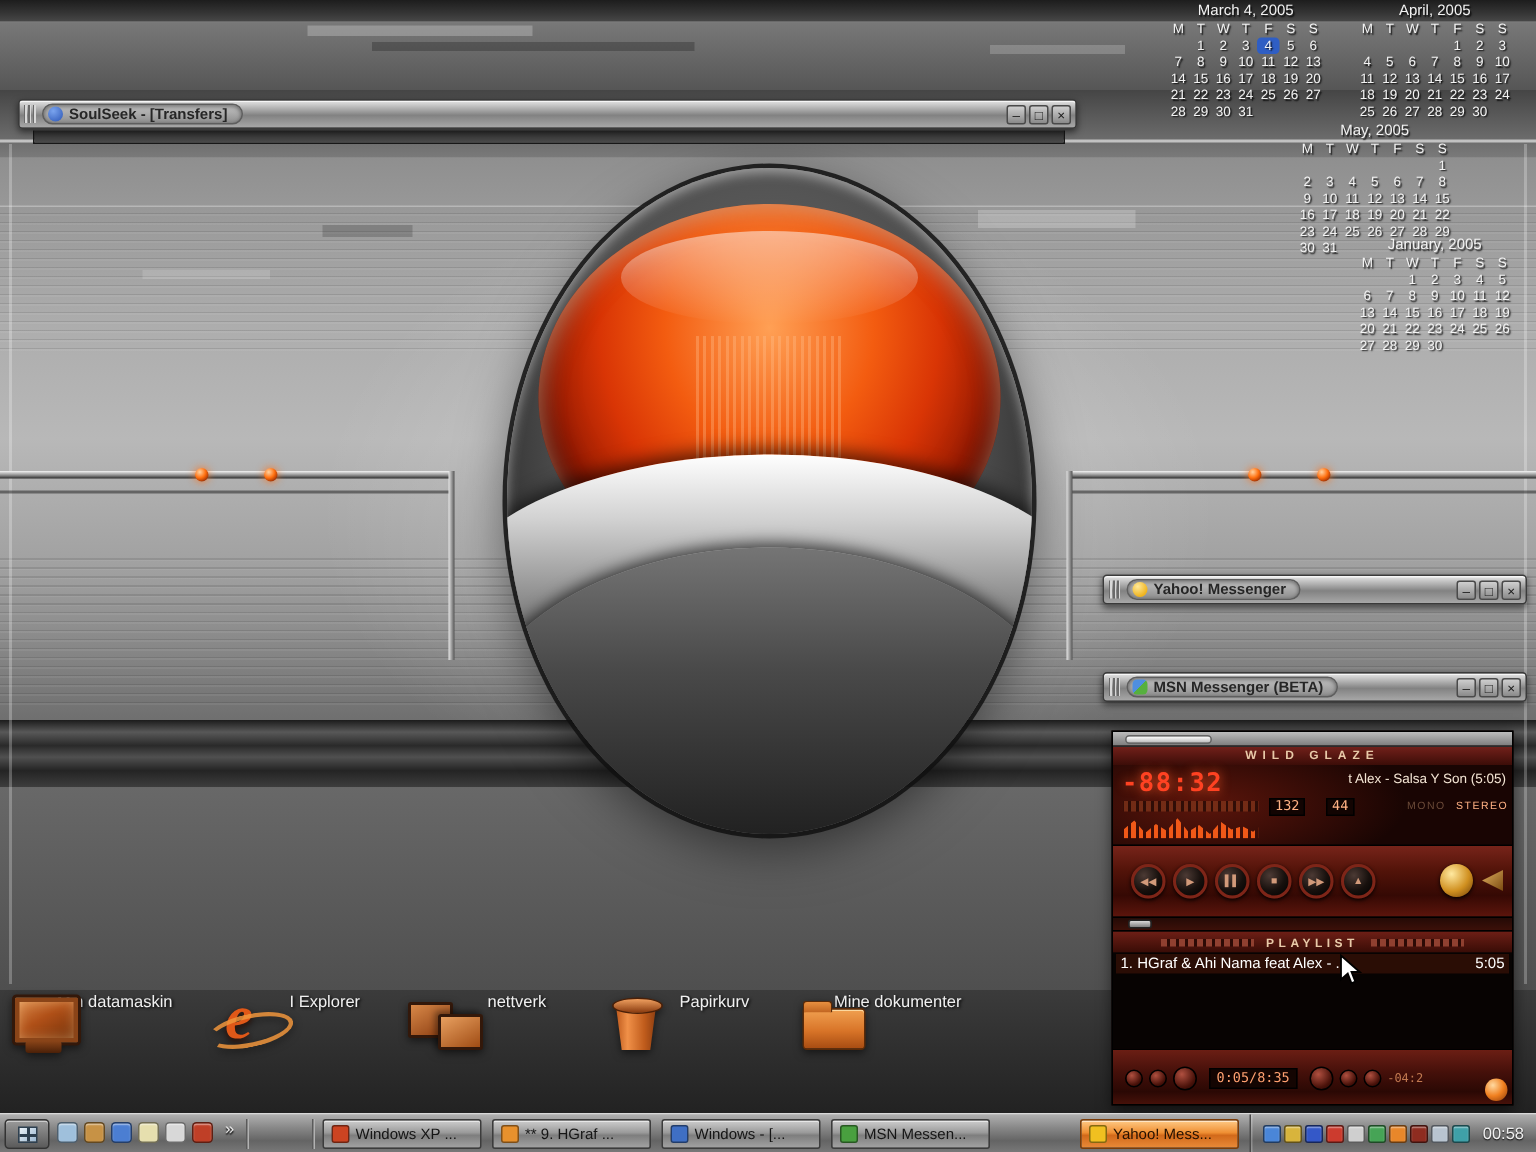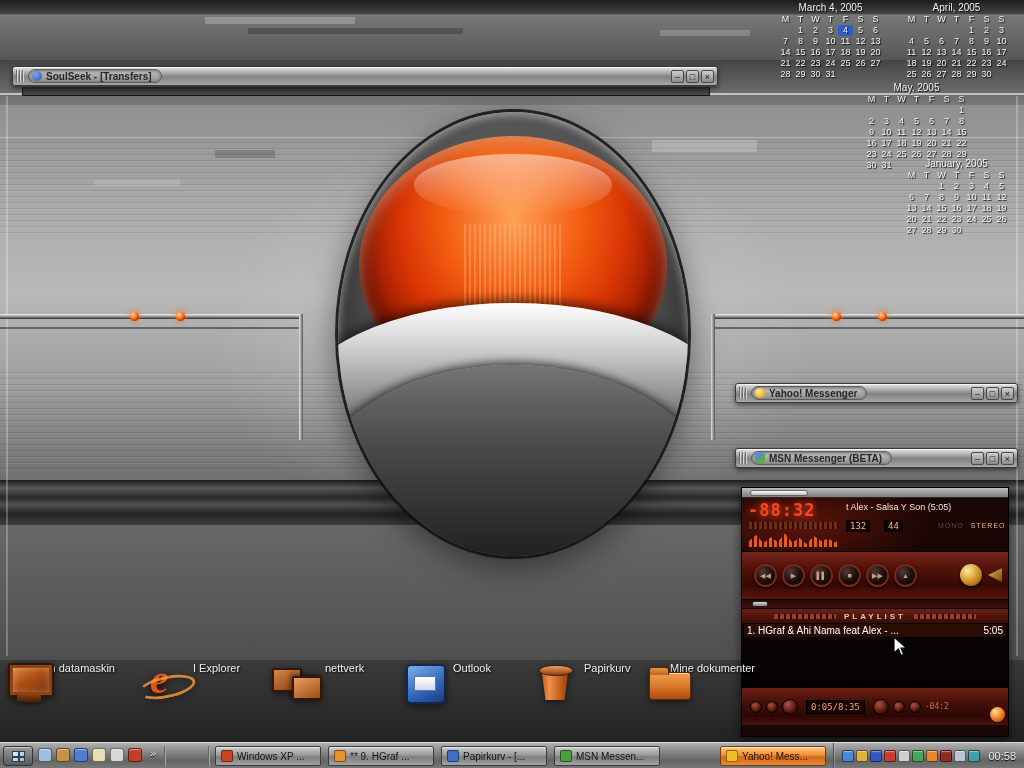--- a/index.html
+++ b/index.html
@@ -93,21 +93,21 @@
   .bar-soulseek { left:12px; top:66px; width:706px; }
   .soulseek-under { left:22px; top:87px; width:688px; height:9px; background:linear-gradient(180deg,#2e2e2e,#4a4a4a); border:1px solid #171717; border-top:none; z-index:9; }
   .bar-yahoo { left:735px; top:383px; width:283px; }
   .bar-msn   { left:735px; top:448px; width:283px; }
 
   
   .winamp { left:741px; top:487px; width:268px; height:250px; border:1px solid #000; box-shadow:0 3px 10px rgba(0,0,0,.6); background:#1a0806; z-index:11; overflow:hidden; }
   .wa-shade { position:relative; height:10px; background:linear-gradient(180deg,#bdbdbd,#7d7d7d); border-bottom:1px solid #2a2a2a; }
   .wa-shade-pill { position:absolute; left:8px; top:2px; width:58px; height:6px; border-radius:3px; background:linear-gradient(180deg,#fff,#bbb); border:1px solid #666; }
   .wa-title { height:12px; background:linear-gradient(180deg,#71201a,#3c0d08); color:#e8c9a8; font-size:8px; letter-spacing:4px; text-align:center; line-height:12px; font-weight:bold; }
-  .wa-main { position:relative; height:53px; background:radial-gradient(ellipse 150px 55px at 60px 26px, #5c150b, #190503 90%); }
+  .wa-main { position:relative; height:53px; background:radial-gradient(ellipse 150px 55px at 60px 26px, #5c150b, #190503 90%);text-align:right; }
   .wa-time { position:absolute; left:6px; top:2px; font-family:"DejaVu Sans Mono",monospace; font-size:17px; font-weight:bold; color:#ff4222; text-shadow:0 0 7px rgba(255,90,40,.9); letter-spacing:1px; }
   .wa-eqmini { position:absolute; left:7px; top:24px; width:90px; height:7px; background:repeating-linear-gradient(90deg,#7a3018 0 3px, #2a0c06 3px 5px); opacity:.85; }
   .wa-vis { position:absolute; left:7px; top:34px; width:90px; height:15px;
     background:repeating-linear-gradient(90deg, #f05818 0 3px, transparent 3px 5px);
     clip-path:polygon(0 60%,8% 20%,16% 75%,24% 35%,32% 65%,40% 10%,48% 70%,56% 40%,64% 80%,72% 25%,80% 60%,88% 45%,96% 70%,100% 50%,100% 100%,0 100%); }
   .wa-track { position:absolute; left:104px; top:4px; width:158px; height:11px; font-size:9px; color:#f5e6d5; white-space:nowrap; overflow:hidden; }
   .wa-num { position:absolute; top:22px; font-family:"DejaVu Sans Mono",monospace; font-size:9px; color:#ffb184; background:#120402; border:1px solid #000; padding:0 3px; }
   .wa-num-bitrate { left:104px; } .wa-num-sample { left:142px; }
   .wa-channels { position:absolute; left:196px; top:24px; font-size:7px; color:#6b4a38; letter-spacing:1px; }
   .wa-channels .lit { color:#ffb184; margin-left:4px; }
@@ -474,20 +474,21 @@
       <span class="mbar-btn" data-name="minimize-button">–</span>
       <span class="mbar-btn" data-name="maximize-button">□</span>
       <span class="mbar-btn" data-name="close-button">×</span>
     </div>
   </div>
 
   <div class="abs winamp" data-name="winamp-player">
     <div class="wa-shade" data-name="winamp-titlebar">
       <div class="wa-shade-pill" data-name="winamp-titlebar-pill"></div>
     </div>
+    <div class="wa-title" data-name="winamp-skin-title">WILD GLAZE</div>
     <div class="wa-main" data-name="winamp-main-display">
       <div class="wa-time" data-name="winamp-time-display">-88:32</div>
       <div class="wa-eqmini" data-name="winamp-eq-sliders"></div>
       <div class="wa-vis" data-name="winamp-spectrum-visualizer"></div>
       <div class="wa-track" data-name="winamp-track-title">t Alex  - Salsa Y Son (5:05)</div>
       <div class="wa-num wa-num-bitrate" data-name="winamp-bitrate">132</div>
       <div class="wa-num wa-num-sample" data-name="winamp-samplerate">44</div>
       <div class="wa-channels" data-name="winamp-channel-indicator">
         <span data-name="winamp-mono-label">MONO</span>
         <span class="lit" data-name="winamp-stereo-label">STEREO</span>
@@ -548,24 +549,20 @@
         <div class="di-label" data-name="desktop-icon-label">Min datamaskin</div>
       </div>
       <div class="di" data-name="desktop-icon-internet-explorer">
         <div class="di-art art-internet-explorer" data-name="internet-explorer-icon"></div>
         <div class="di-label" data-name="desktop-icon-label">I Explorer</div>
       </div>
       <div class="di" data-name="desktop-icon-network">
         <div class="di-art art-network" data-name="network-icon"></div>
         <div class="di-label" data-name="desktop-icon-label">nettverk</div>
       </div>
-      <div class="di" data-name="desktop-icon-outlook">
-        <div class="di-art art-outlook" data-name="outlook-icon"></div>
-        <div class="di-label" data-name="desktop-icon-label">Outlook</div>
-      </div>
       <div class="di" data-name="desktop-icon-recycle-bin">
         <div class="di-art art-recycle-bin" data-name="recycle-bin-icon"></div>
         <div class="di-label" data-name="desktop-icon-label">Papirkurv</div>
       </div>
       <div class="di" data-name="desktop-icon-my-documents">
         <div class="di-art art-my-documents" data-name="my-documents-icon"></div>
         <div class="di-label" data-name="desktop-icon-label">Mine dokumenter</div>
       </div>
     </div>
 
@@ -588,21 +585,21 @@
         <div class="task-btn" data-name="task-button">
           <span class="task-icon" data-name="windows-xp-task-icon" style="background: rgb(204, 68, 34);"></span>
           <span class="task-label" data-name="task-button-label">Windows XP ...</span>
         </div>
         <div class="task-btn" data-name="task-button">
           <span class="task-icon" data-name="winamp-task-icon" style="background: rgb(232, 145, 45);"></span>
           <span class="task-label" data-name="task-button-label">** 9. HGraf ...</span>
         </div>
         <div class="task-btn" data-name="task-button">
           <span class="task-icon" data-name="soulseek-task-icon" style="background: rgb(63, 111, 196);"></span>
-          <span class="task-label" data-name="task-button-label">Papirkurv - [...</span>
+          <span class="task-label" data-name="task-button-label">Windows - [...</span>
         </div>
         <div class="task-btn" data-name="task-button">
           <span class="task-icon" data-name="msn-task-icon" style="background: rgb(73, 160, 63);"></span>
           <span class="task-label" data-name="task-button-label">MSN Messen...</span>
         </div>
         <div class="task-btn active" data-name="task-button">
           <span class="task-icon" data-name="yahoo-task-icon" style="background: rgb(240, 192, 32);"></span>
           <span class="task-label" data-name="task-button-label">Yahoo! Mess...</span>
         </div>
       </div>

